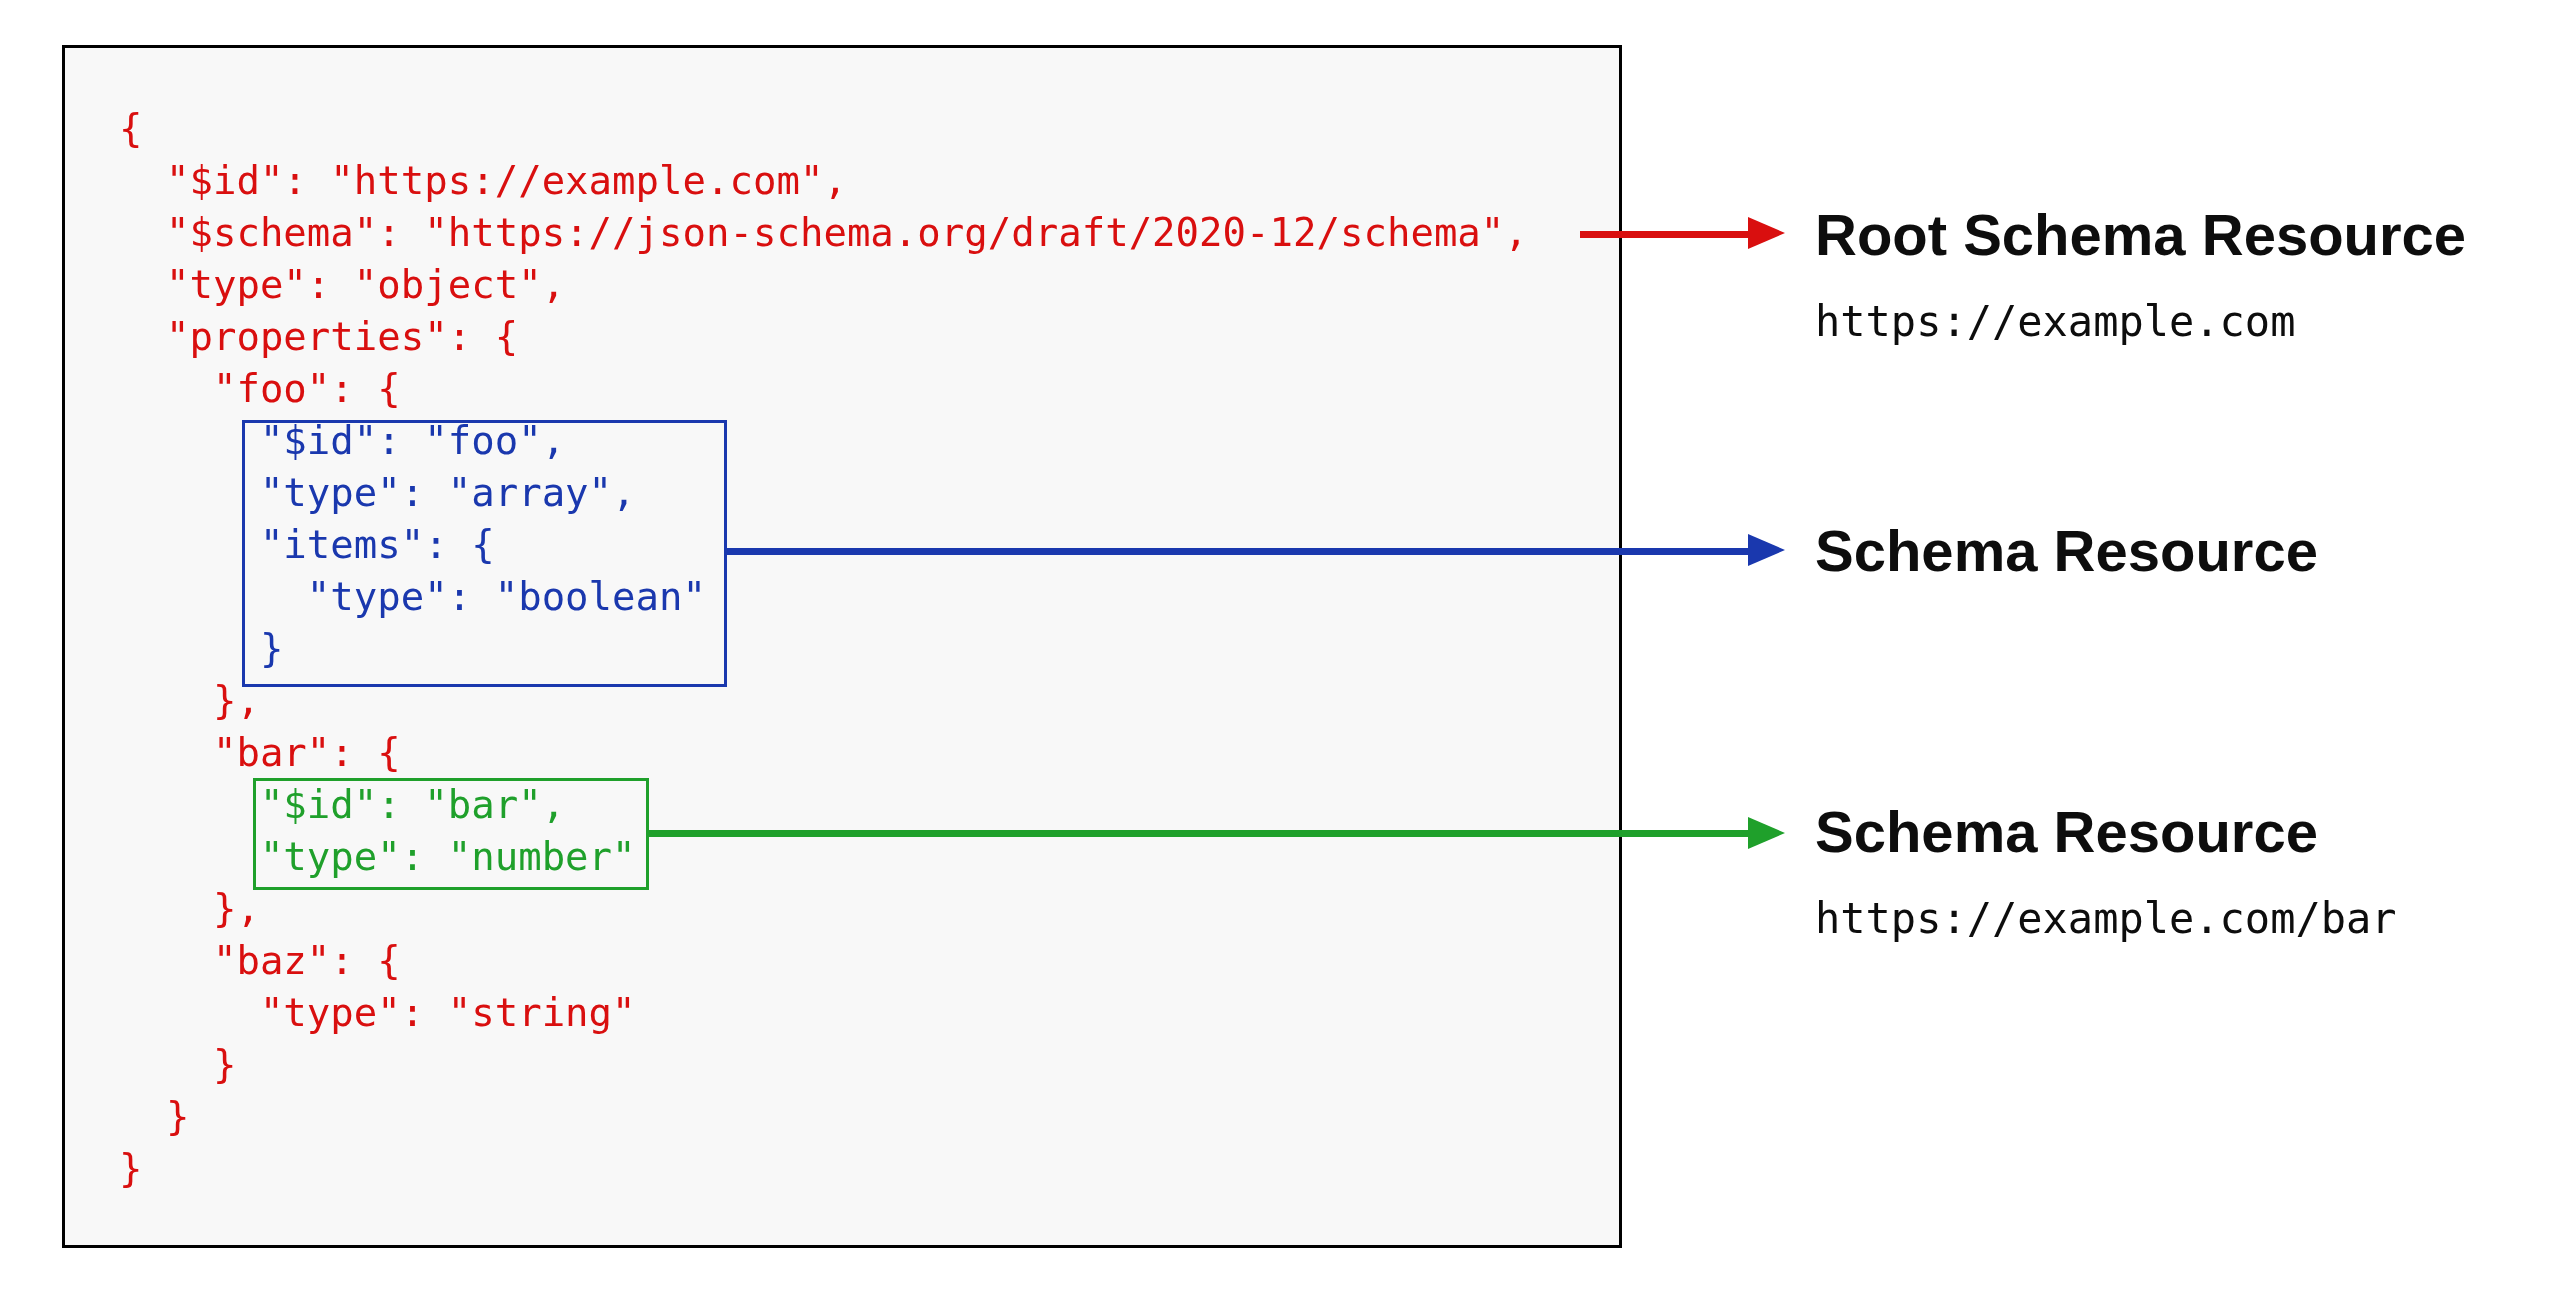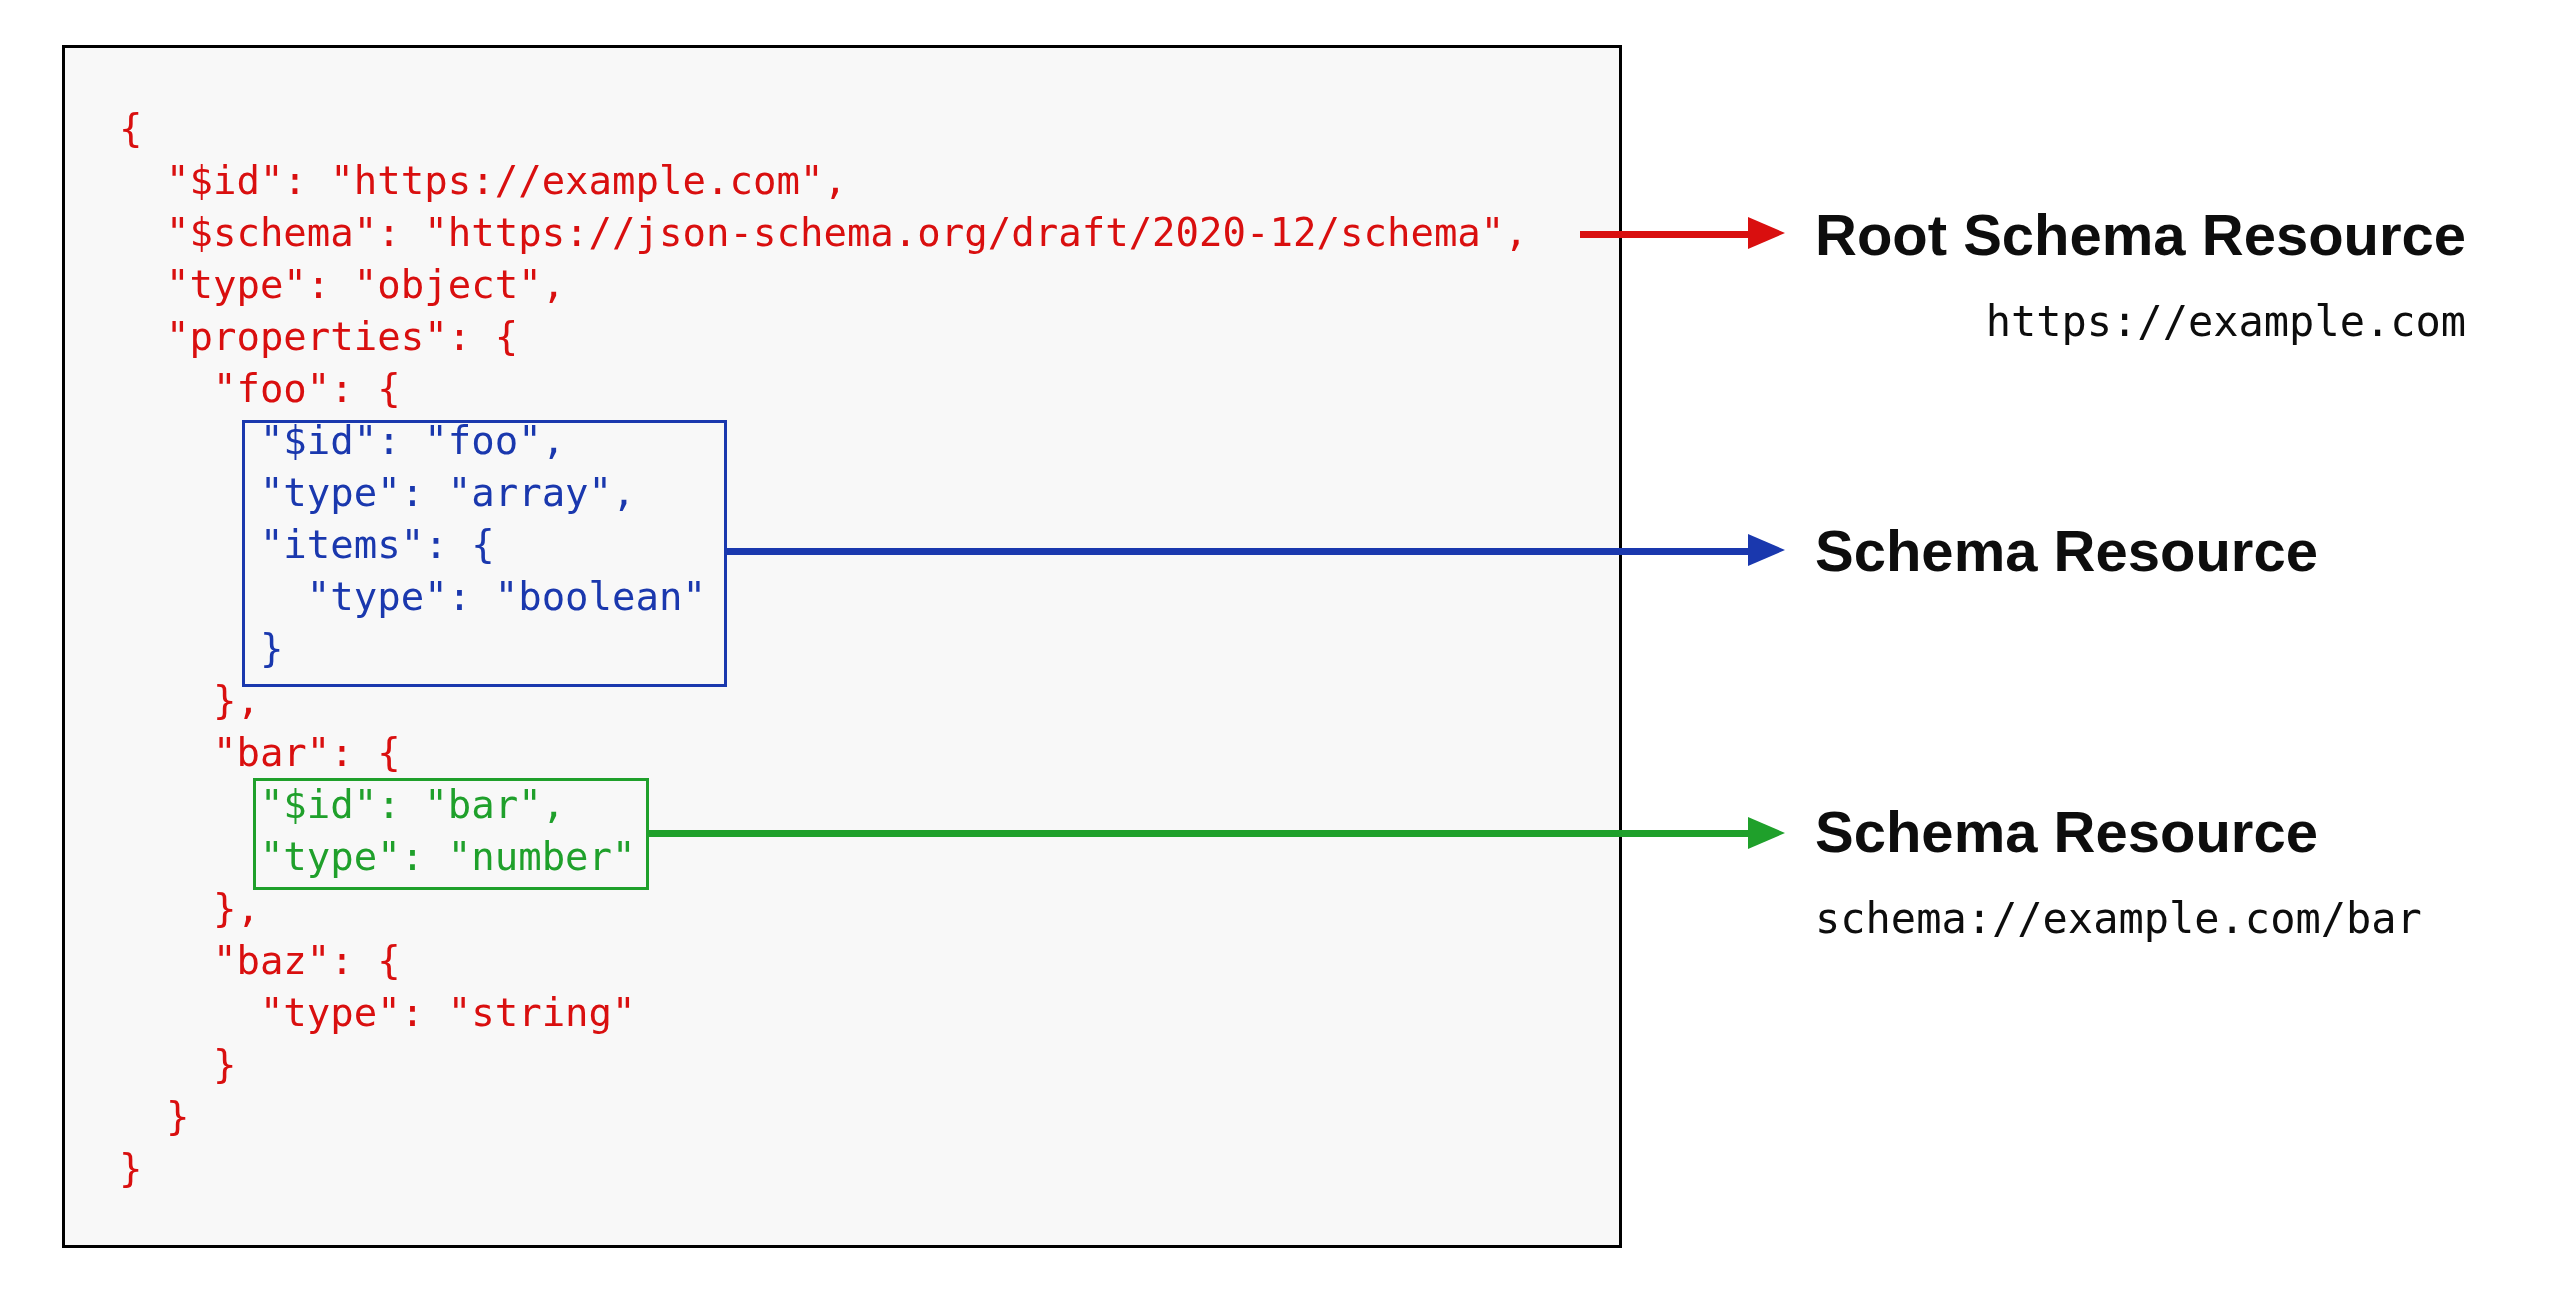--- a/index.html
+++ b/index.html
@@ -31,21 +31,21 @@
     position:absolute; width:0; height:0;
     border-top:16.5px solid transparent; border-bottom:16.5px solid transparent;
   }
   .arrow-red .arrow-line{left:1580px; top:231px; width:170px; background:var(--red);}
   .arrow-red .arrow-head{left:1748px; top:217px; border-left:37px solid var(--red);}
   .arrow-blue .arrow-line{left:727px; top:548px; width:1022px; background:var(--blue);}
   .arrow-blue .arrow-head{left:1748px; top:534px; border-left:37px solid var(--blue);}
   .arrow-green .arrow-line{left:649px; top:830px; width:1100px; background:var(--green);}
   .arrow-green .arrow-head{left:1748px; top:817px; border-left:37px solid var(--green);}
   .anno{position:absolute; left:1815px;}
-  .anno-1{top:203px;text-align:right;} .anno-2{top:519px;} .anno-3{top:800px;}
+  .anno-1{top:203px;} .anno-2{top:519px;} .anno-3{top:800px;}
   .anno-label{
     font-family:"Liberation Sans", sans-serif; font-weight:bold;
     font-size:58px; line-height:63px; color:var(--label); white-space:nowrap;
   }
   .anno-url{
     font-family:"DejaVu Sans Mono", monospace; font-size:42px; line-height:47px;
     margin-top:32px; color:var(--label); white-space:nowrap;
   }
 </style>
 </head>
@@ -75,17 +75,17 @@
 
   <div class="anno anno-1">
     <div class="anno-label">Root Schema Resource</div>
     <div class="anno-url">https://example.com</div>
   </div>
   <div class="anno anno-2">
     <div class="anno-label">Schema Resource</div>
   </div>
   <div class="anno anno-3">
     <div class="anno-label">Schema Resource</div>
-    <div class="anno-url">schema://example.com/bar</div>
+    <div class="anno-url">https://example.com/bar</div>
   </div>
 
 </div>
 
 
 </body></html>

